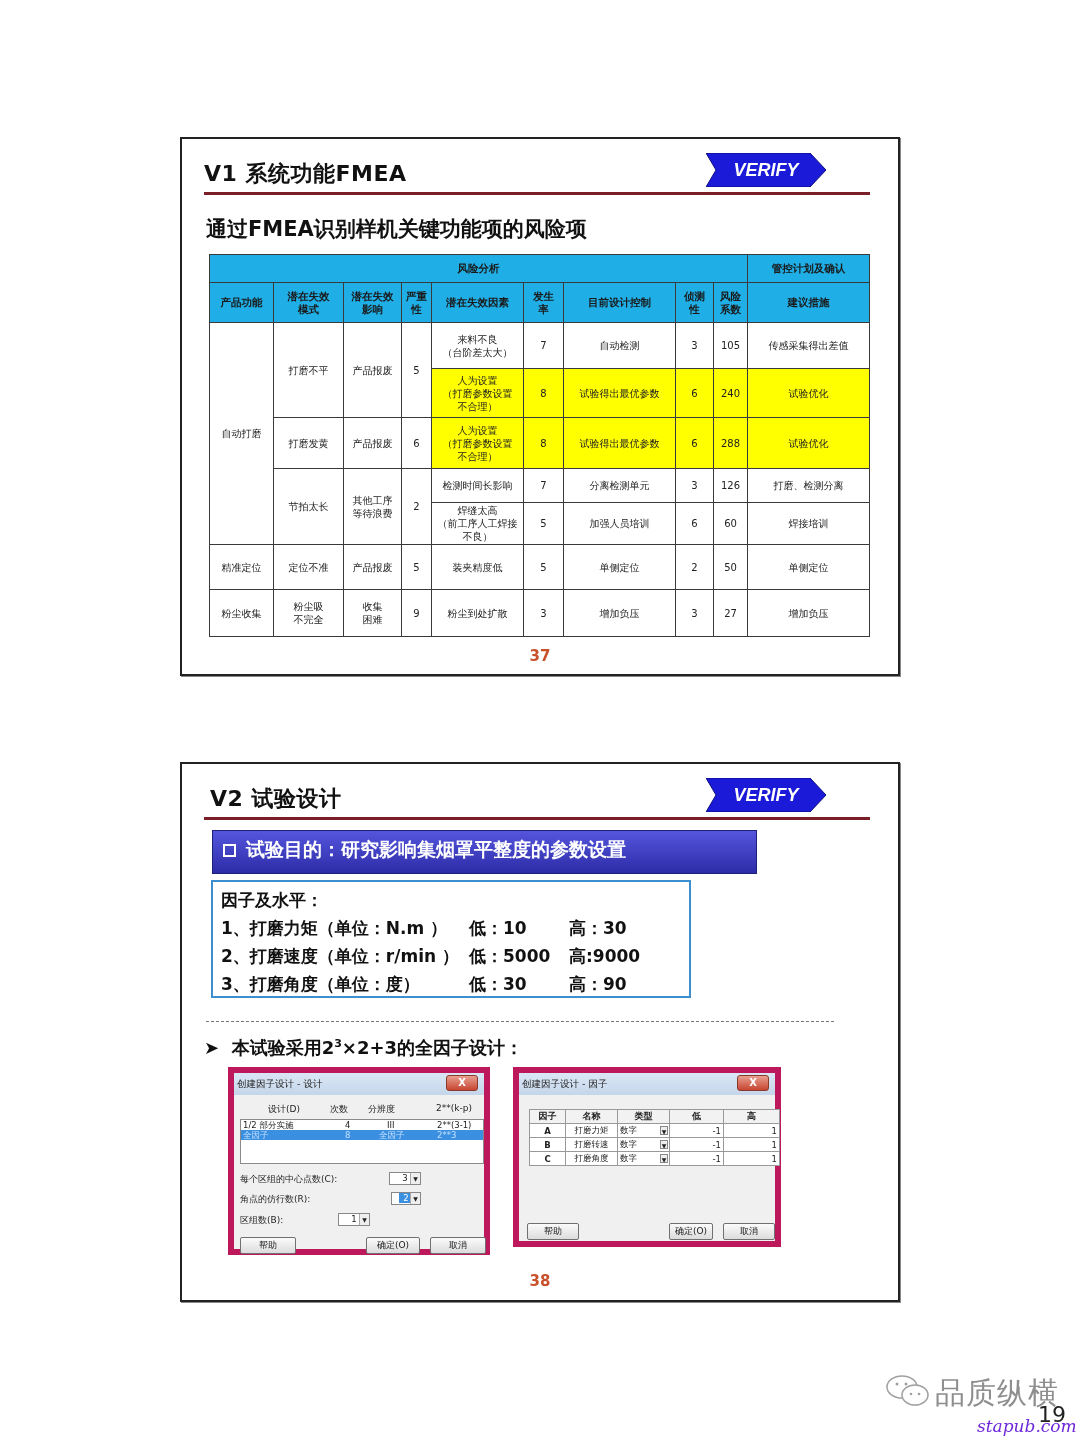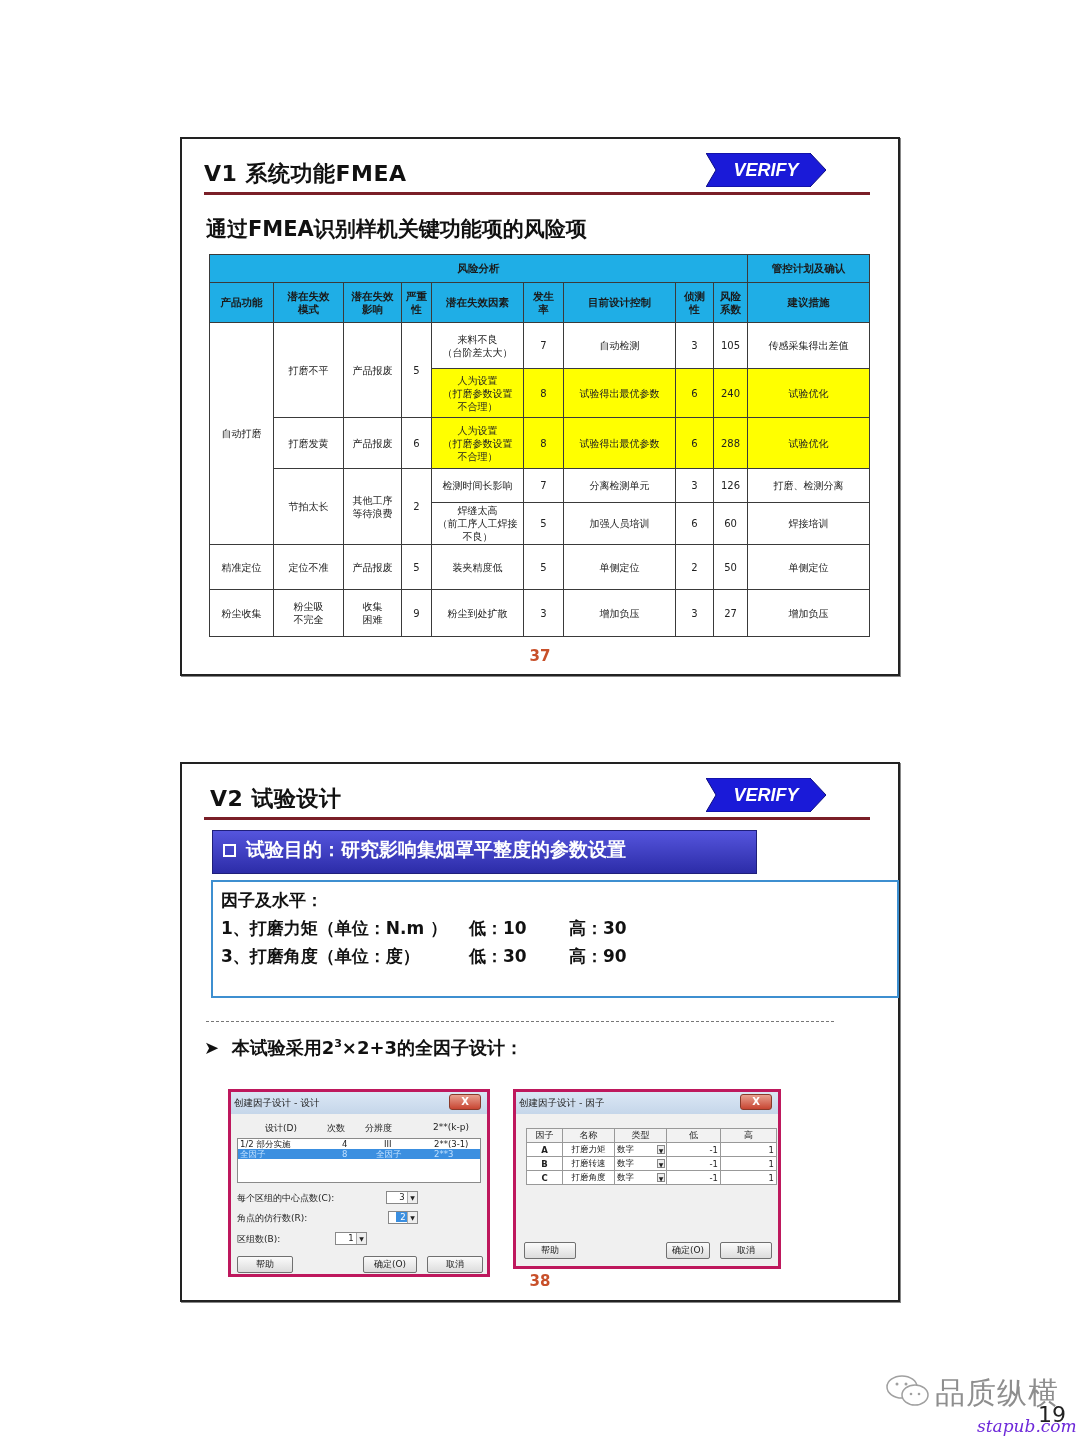--- a/index.html
+++ b/index.html
@@ -26,52 +26,52 @@
   .fmea .hl { background: #ffff00; }
 
   .page-num { position: absolute; left: 0; right: 0; text-align: center; font-size: 15px; font-weight: bold; color: #c8502a; }
   #slide1 .page-num { top: 508px; }
   #slide2 .page-num { top: 508px; }
 
   
   .purpose-bar { position: absolute; left: 30px; top: 66px; width: 545px; height: 44px; background: linear-gradient(#5555dd, #2c2ca8); border: 1px solid #1f1f7a; color: #fff; font-size: 19px; font-weight: bold; line-height: 36px; padding-left: 10px; }
   .purpose-bar .box { display: inline-block; width: 13px; height: 13px; border: 2px solid #fff; margin-right: 10px; vertical-align: -1px; }
 
-  .factor-box { position: absolute; left: 29px; top: 116px; width: 688px; height: 118px; border: 2px solid #3d8fd0; padding: 4px 8px; }
+  .factor-box { position: absolute; left: 29px; top: 116px; width: 480px; height: 118px; border: 2px solid #3d8fd0; padding: 4px 8px; }
   .factor-box .line { font-size: 17px; font-weight: bold; height: 28px; line-height: 28px; white-space: nowrap; position: relative; }
   .factor-box .col-name { position: absolute; left: 0; }
   .factor-box .col-low { position: absolute; left: 248px; }
   .factor-box .col-high { position: absolute; left: 348px; }
 
   .dashed { position: absolute; left: 24px; right: 64px; top: 257px; border-top: 1px dashed #777; }
   .design-note { position: absolute; left: 22px; top: 272px; font-size: 18px; font-weight: bold; }
   .design-note sup { font-size: 11px; }
 
   
-  .dlg { position: absolute; background: #f0f0f0; border: 3px solid #be185d; font-size: 9px; color: #222; margin-top: 22px; }
+  .dlg { position: absolute; background: #f0f0f0; border: 6px solid #be185d; font-size: 9px; color: #222; }
   .dlg-title { height: 22px; background: linear-gradient(#dbe7f5, #c5d6ea); line-height: 22px; padding-left: 3px; font-size: 9.5px; position: relative; }
   .dlg-close { position: absolute; right: 6px; top: 2px; width: 32px; height: 16px; background: linear-gradient(#e9a08f, #c74532); border: 1px solid #8a3a2a; border-radius: 3px; color: #fff; text-align: center; line-height: 14px; font-size: 10px; font-weight: bold; }
   #dlg1 { left: 46px; top: 303px; width: 262px; height: 188px; }
   #dlg2 { left: 331px; top: 303px; width: 268px; height: 180px; }
 
   .d1-hdr { position: absolute; top: 30px; left: 0; width: 100%; font-size: 9px; }
   .d1-hdr span { position: absolute; }
   .d1-list { position: absolute; left: 6px; top: 46px; width: 244px; height: 45px; background: #fff; border: 1px solid #8a8a8a; }
   .d1-row { position: relative; height: 10px; line-height: 10px; font-size: 8.5px; }
   .d1-row span { position: absolute; }
   .d1-row.sel { background: #3b8fe0; color: #bfe0ff; }
   .d1-field { position: absolute; left: 6px; font-size: 9px; }
   .combo { position: absolute; height: 13px; background: #fff; border: 1px solid #888; font-size: 8.5px; line-height: 11px; text-align: center; }
   .combo .arr { position: absolute; right: 0; top: 0; width: 10px; height: 11px; border-left: 1px solid #aaa; background: #eee; font-size: 6px; line-height: 11px; }
   .combo.sel .val { background: #3b8fe0; color: #fff; padding: 0 4px; }
   .btn { position: absolute; height: 17px; background: linear-gradient(#fbfbfb, #dcdcdc); border: 1px solid #707070; border-radius: 2px; text-align: center; line-height: 15px; font-size: 9px; }
 
   .d2-grid { position: absolute; left: 10px; top: 36px; width: 250px; border-collapse: collapse; table-layout: fixed; font-size: 8.5px; background: #fff; }
   .d2-grid td, .d2-grid th { border: 1px solid #999; height: 14px; padding: 0 2px; text-align: center; }
-  .d2-grid th { background: #f2f2f2; font-weight: normal; font-size: 9px; text-align: center; }
+  .d2-grid th { background: #f2f2f2; font-weight: bold; font-size: 9px; text-align: center; }
   .d2-grid .num { text-align: right; }
   .d2-grid .type { text-align: left; position: relative; }
   .d2-grid .type i { position: absolute; right: 1px; top: 2px; width: 8px; height: 9px; border: 1px solid #888; background: #eee; font-style: normal; font-size: 6px; line-height: 9px; text-align: center; }
   .wm-icon { position: absolute; left: 885px; top: 1374px; width: 46px; height: 34px; }
   .wm-text { position: absolute; left: 935px; top: 1373px; font-size: 30px; color: #8e8e8e; letter-spacing: 1px; }
   .page-19 { position: absolute; left: 1038px; top: 1402px; font-size: 22px; color: #222; }
   .stapub { position: absolute; left: 977px; top: 1416px; font-size: 17px; color: #6d28d9; font-family: "DejaVu Serif", serif; font-style: italic; }
 </style>
 </head>
 <body>
@@ -217,20 +217,25 @@
   <div class="purpose-bar">
     <span class="box"></span><span>试验目的：研究影响集烟罩平整度的参数设置</span>
   </div>
 
   <div class="factor-box">
     <div class="line">因子及水平：</div>
     <div class="line">
       <span class="col-name">1、打磨力矩（单位：N.m ）</span>
       <span class="col-low">低：10</span>
       <span class="col-high">高：30</span>
+    </div>
+    <div class="line">
+      <span class="col-name">2、打磨速度（单位：r/min ）</span>
+      <span class="col-low">低：5000</span>
+      <span class="col-high">高:9000</span>
     </div>
     <div class="line">
       <span class="col-name">3、打磨角度（单位：度）</span>
       <span class="col-low">低：30</span>
       <span class="col-high">高：90</span>
     </div>
   </div>
 
   <div class="dashed"></div>
   <div class="design-note">

